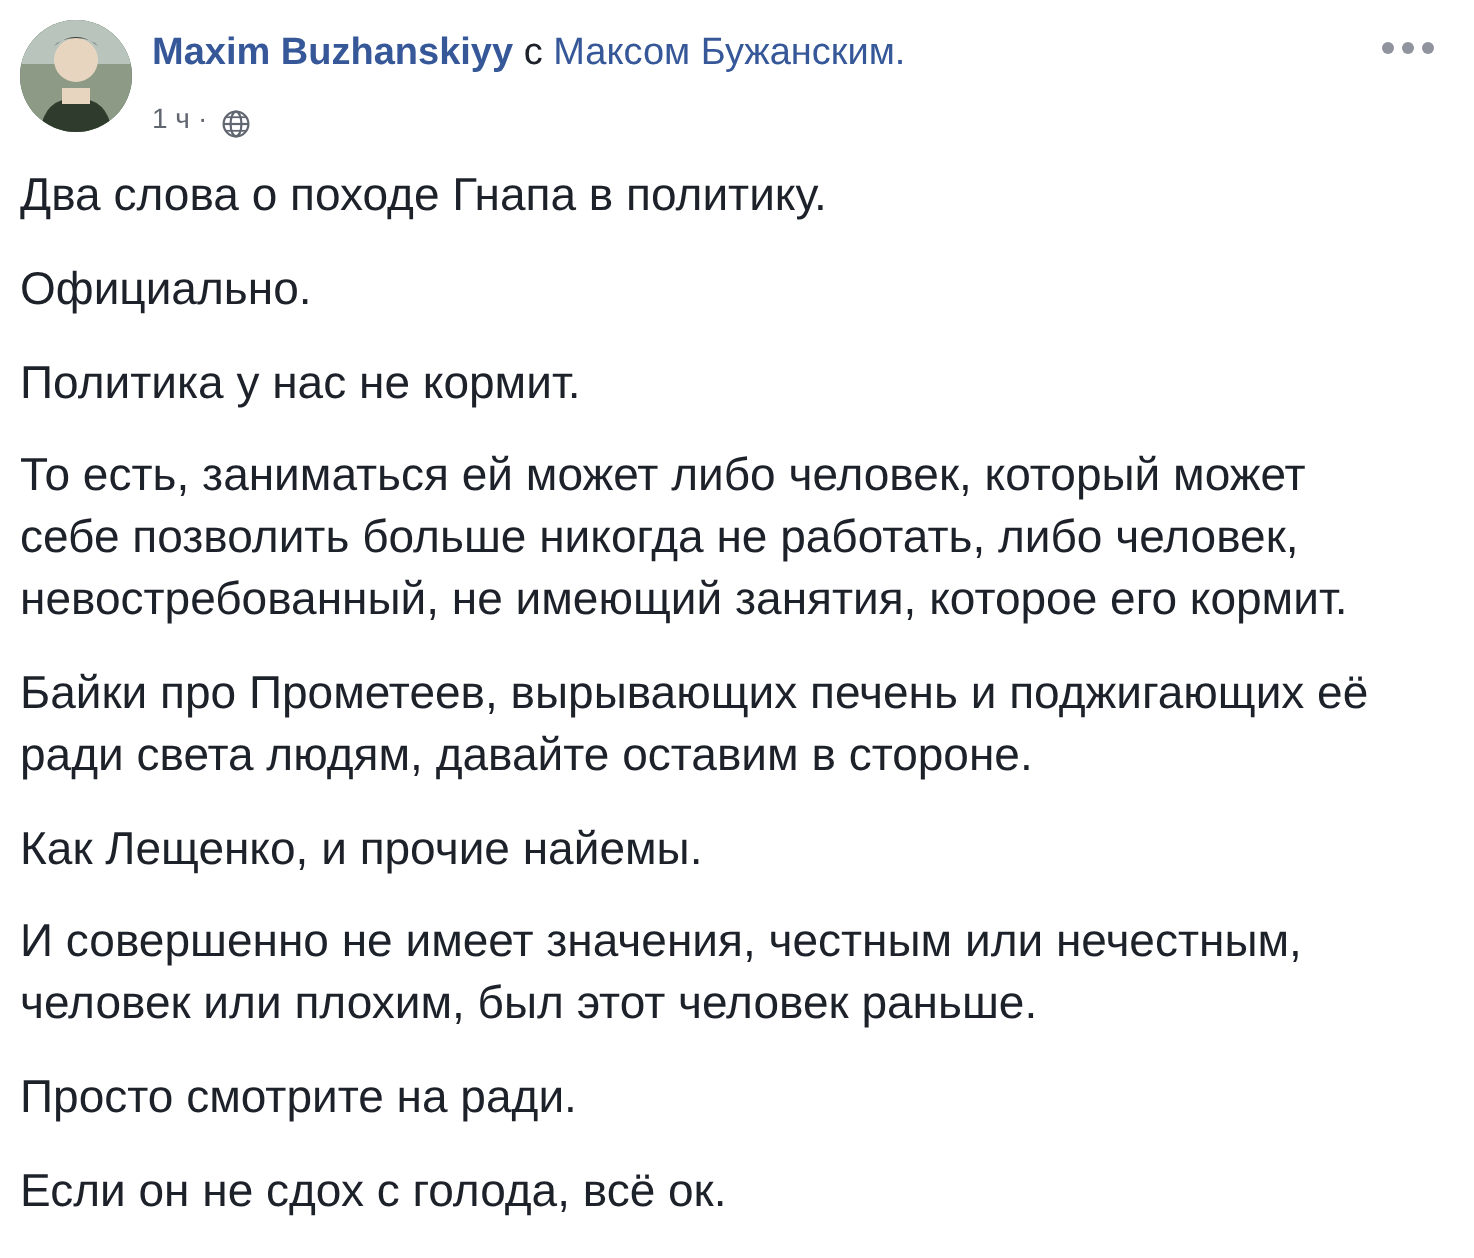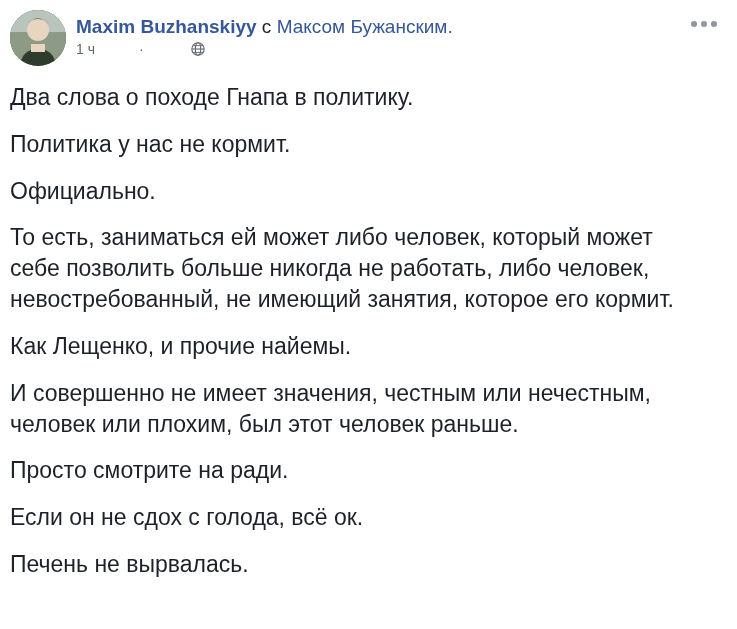--- a/index.html
+++ b/index.html
@@ -66,26 +66,25 @@
     font-weight: normal;
     font-size: 19px;
   }
   .tagged-name {
     color: #365899;
     font-weight: normal;
     font-size: 19px;
   }
 
   .meta-line {
-    margin-top: 2px;
+    margin-top: 12px;
     display: flex;
-    align-items: flex-start;
+    align-items: flex-end;
     color: #616770;
     font-size: 14px;
-    gap: 40px;
   }
   .timestamp {
     color: #616770;
     font-size: 14px;
   }
   .dot-sep {
     margin: 0 4px;
     color: #616770;
     font-size: 14px;
   }
@@ -174,23 +173,24 @@
 
     <div class="more-button">
       <span class="d"></span>
       <span class="d"></span>
       <span class="d"></span>
     </div>
   </div>
 
   <div class="post-body">
     <p class="para">Два слова о походе Гнапа в политику.</p>
+    <p class="para">Официально.</p>
     <p class="para">Политика у нас не кормит.</p>
-    <p class="para">Официально.</p>
     <p class="para">То есть, заниматься ей может либо человек, который может себе позволить больше никогда не работать, либо человек, невостребованный, не имеющий занятия, которое его кормит.</p>
+    <p class="para">Байки про Прометеев, вырывающих печень и поджигающих её ради света людям, давайте оставим в стороне.</p>
     <p class="para">Как Лещенко, и прочие найемы.</p>
     <p class="para">И совершенно не имеет значения, честным или нечестным, человек или плохим, был этот человек раньше.</p>
     <p class="para">Просто смотрите на ради.</p>
     <p class="para">Если он не сдох с голода, всё ок.</p>
     <p class="para">Печень не вырвалась.</p>
   </div>
 
 </div>
 
 </body></html>

